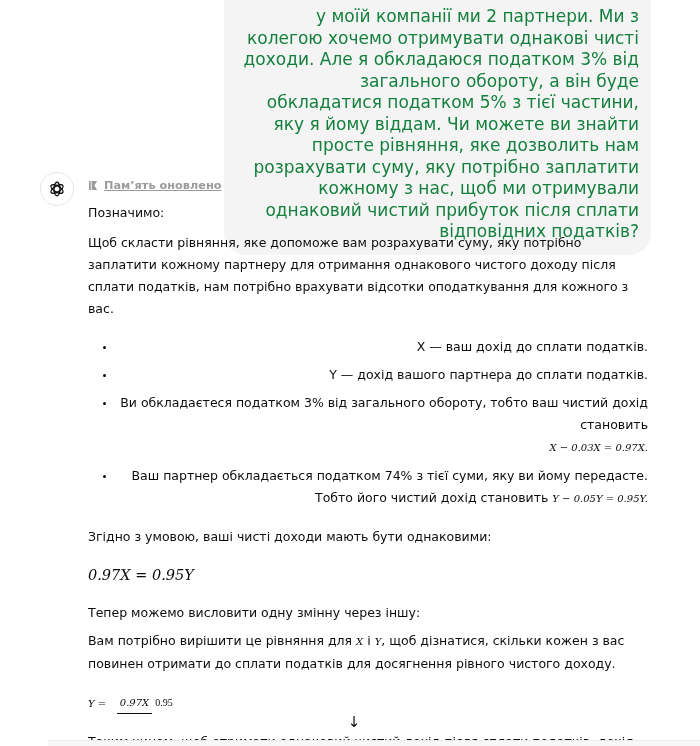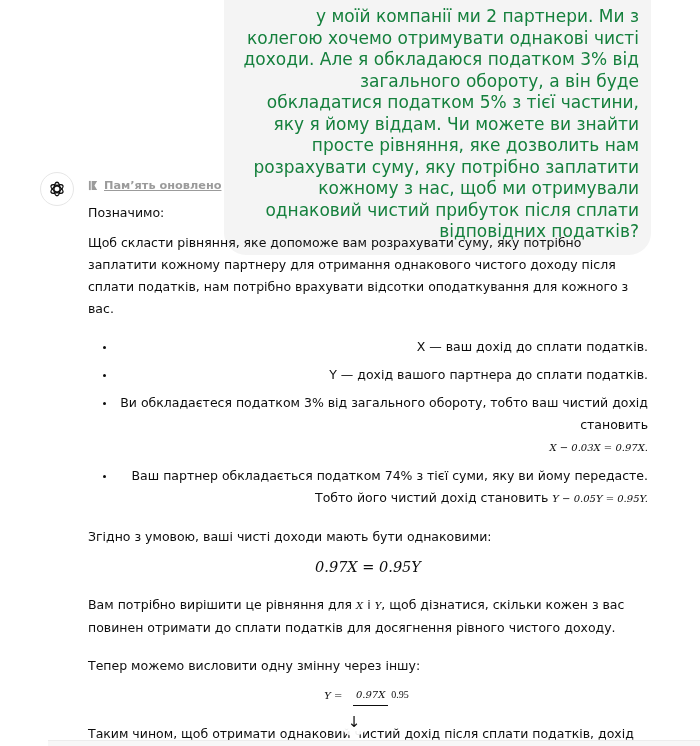--- a/index.html
+++ b/index.html
@@ -29,21 +29,21 @@
   .answer {
     position:absolute; left:88px; top:202px; width:560px;
     line-height:22px; font-size:12.5px; color:#0d0d0d;
   }
   .answer p { margin:0 0 16px 0; }
   .answer ul { margin:0 0 16px 0; padding-left:28px; }
   .answer li { margin-bottom:6px;text-align:right; }
   .answer li::marker { font-size:10px; }
   .math { font-family:"DejaVu Serif", "Liberation Serif", serif; font-style:italic; font-size:10px; }
   .math .up { font-style:normal; }
-  .display-math { text-align:center; margin:2px 0 16px 0; font-family:"DejaVu Serif","Liberation Serif",serif; font-size:14.5px; }
+  .display-math { text-align:left; margin:2px 0 16px 0; font-family:"DejaVu Serif","Liberation Serif",serif; font-size:14.5px; }
   .frac { display:inline-flex; flex-direction:row; align-items:center; vertical-align:middle; margin-left:6px; }
   .frac .num { border-bottom:1px solid #0d0d0d; padding:0 3px; line-height:20px; }
   .frac .den { line-height:20px; padding:0 3px;font-family:Liberation Serif, serif; }
   .scroll-down {
     position:absolute; left:340px; top:708px; width:28px; height:28px;
     border-radius:50%; background:rgba(255,255,255,0.92);
     display:flex; align-items:center; justify-content:center;
     font-size:15px; color:#0d0d0d;
   }
   .bottom-overlay {
@@ -78,29 +78,29 @@
 
 <div class="answer">
   <p style="margin-bottom:8px;">Позначимо:</p>
   <p>Щоб скласти рівняння, яке допоможе вам розрахувати суму, яку потрібно заплатити кожному партнеру для отримання однакового чистого доходу після сплати податків, нам потрібно врахувати відсотки оподаткування для кожного з вас.</p>
   <ul>
     <li><span>X — ваш дохід до сплати податків.</span></li>
     <li><span>Y — дохід вашого партнера до сплати податків.</span></li>
     <li><span>Ви обкладаєтеся податком 3% від загального обороту, тобто ваш чистий дохід становить</span><br><span class="math">X − 0.03X = 0.97X.</span></li>
     <li><span>Ваш партнер обкладається податком 74% з тієї суми, яку ви йому передасте. Тобто його чистий дохід становить</span> <span class="math">Y − 0.05Y = 0.95Y.</span></li>
   </ul>
-  <p style="margin-bottom:8px;">Згідно з умовою, ваші чисті доходи мають бути однаковими:</p>
+  <p style="">Згідно з умовою, ваші чисті доходи мають бути однаковими:</p>
   <div class="display-math math">0.97X = 0.95Y</div>
+  <p style="margin-bottom:6px;">Тепер можемо висловити одну змінну через іншу:</p>
   <p>
     <span>Вам потрібно вирішити це рівняння для</span>
     <span class="math">X</span>
     <span>і</span>
     <span class="math">Y</span><span>, щоб дізнатися, скільки кожен з вас повинен отримати до сплати податків для досягнення рівного чистого доходу.</span>
   </p>
-  <p style="margin-bottom:6px;">Тепер можемо висловити одну змінну через іншу:</p>
   <div class="display-math">
     <span class="math">Y =</span>
     <span class="frac math">
       <span class="num">0.97X</span>
       <span class="den up">0.95</span>
     </span>
   </div>
   <p>
     <span>Таким чином, щоб отримати однаковий чистий дохід після сплати податків, дохід вашого партнера до оподаткування повинен дорівнювати</span>
     

